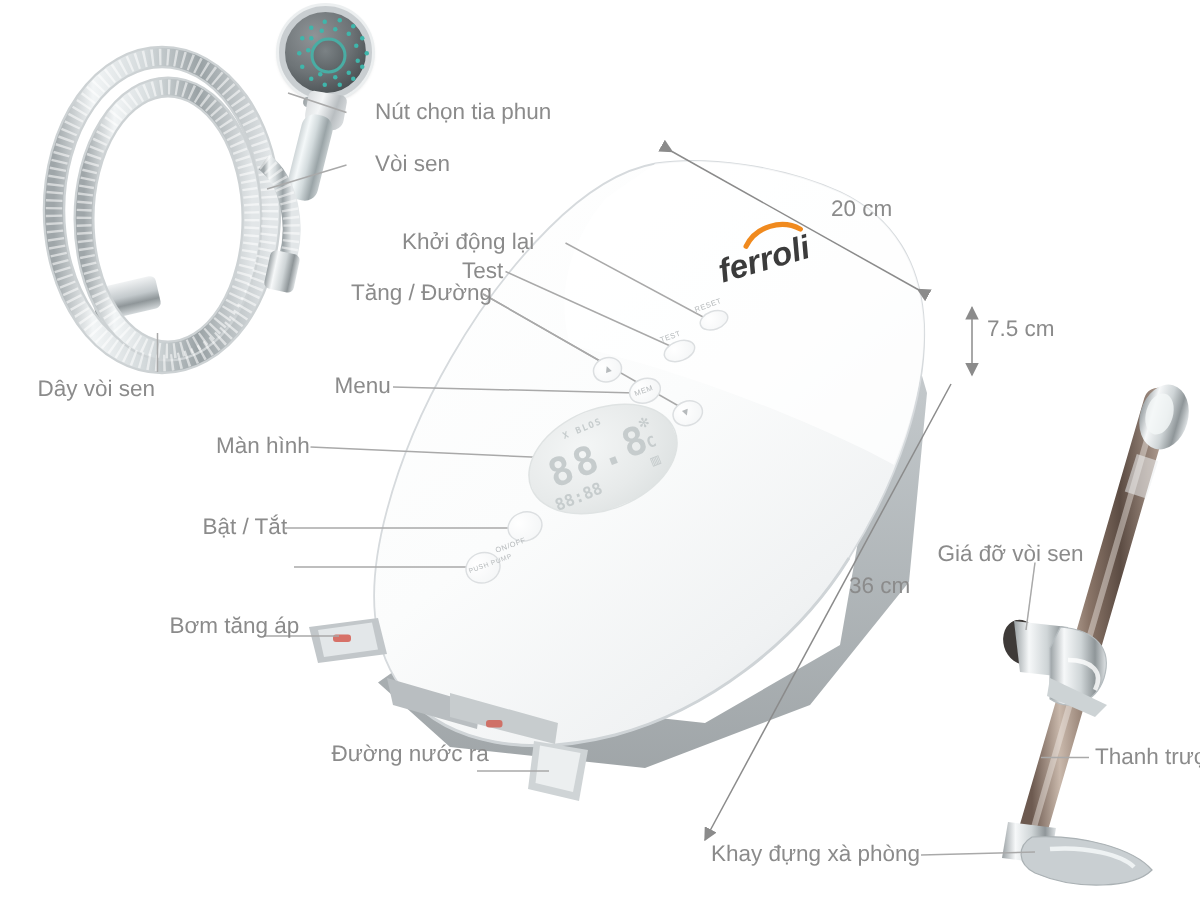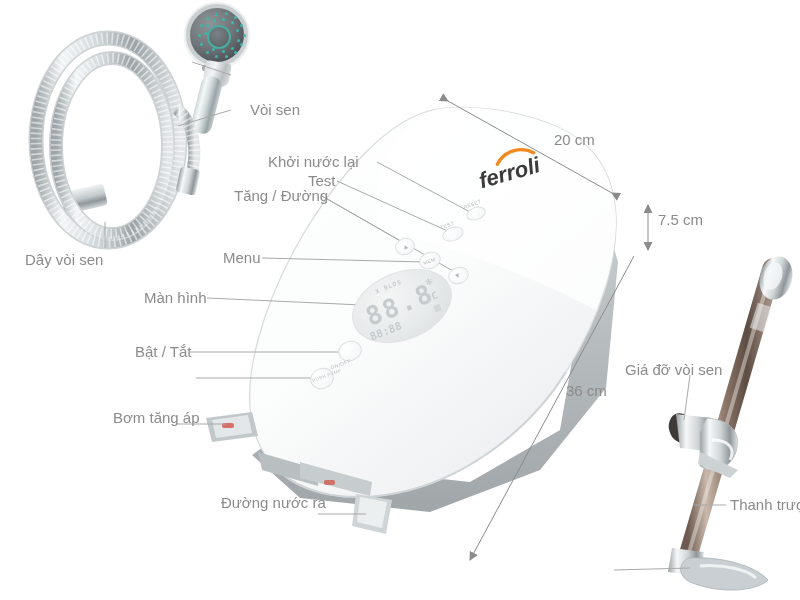--- a/index.html
+++ b/index.html
@@ -313,32 +313,34 @@
 
   <div id="lcd">
     <span class="seg" style="left:32px; top:6px; font-size:6px; letter-spacing:1px;">X   BLOS</span>
     <span class="seg" style="left:14px; top:16px; font-size:26px; letter-spacing:2px;">88.8</span>
     <span class="seg" style="left:76px; top:30px; font-size:10px;">°C</span>
     <span class="seg" style="left:10px; top:44px; font-size:11px;">88:88</span>
     <span class="seg" style="left:80px; top:42px; font-size:10px;">▥</span>
     <span class="seg" style="left:82px; top:14px; font-size:11px;">✻</span>
   </div>
 
+  <div class="lbl" style="left:250px; top:66px;">Nút chọn tia phun</div>
   <div class="lbl" style="left:250px; top:101px;">Vòi sen</div>
   <div class="lbl" style="left:25px; top:251px;">Dây vòi sen</div>
 
-  <div class="lbl r" style="left:268px; top:153px;">Khởi nước lại</div>
+  <div class="lbl r" style="left:268px; top:153px;">Khởi động lại</div>
   <div class="lbl r" style="left:308px; top:172px;">Test</div>
   <div class="lbl r" style="left:234px; top:187px;">Tăng / Đường</div>
   <div class="lbl r" style="left:223px; top:249px;">Menu</div>
   <div class="lbl r" style="left:144px; top:289px;">Màn hình</div>
   <div class="lbl r" style="left:135px; top:343px;">Bật / Tắt</div>
   <div class="lbl r" style="left:113px; top:369px;margin-top:40px;">Bơm tăng áp</div>
   <div class="lbl r" style="left:221px; top:494px;text-align:right;">Đường nước ra</div>
 
   <div class="lbl" style="left:625px; top:361px;">Giá đỡ vòi sen</div>
   <div class="lbl" style="left:730px; top:496px;">Thanh trượt</div>
+  <div class="lbl" style="left:474px; top:561px;">Khay đựng xà phòng</div>
 
   <div class="dim" style="left:554px; top:131px;">20 cm</div>
   <div class="dim" style="left:658px; top:211px;">7.5 cm</div>
   <div class="dim" style="left:566px; top:382px;">36 cm</div>
 
 </div>
 
 </body></html>

